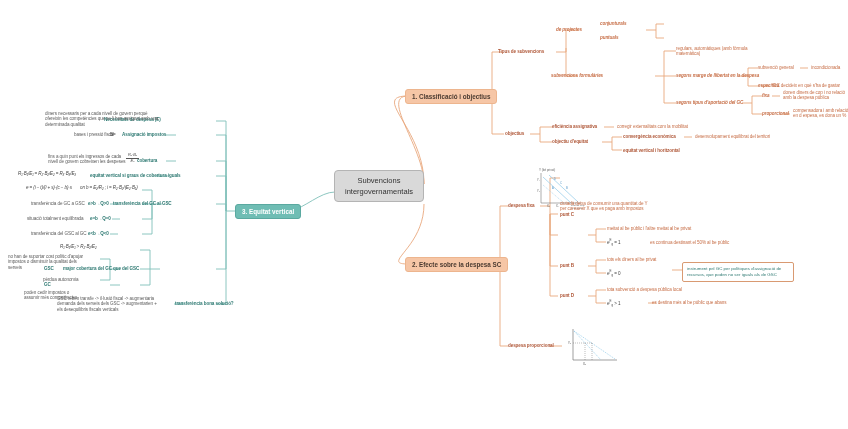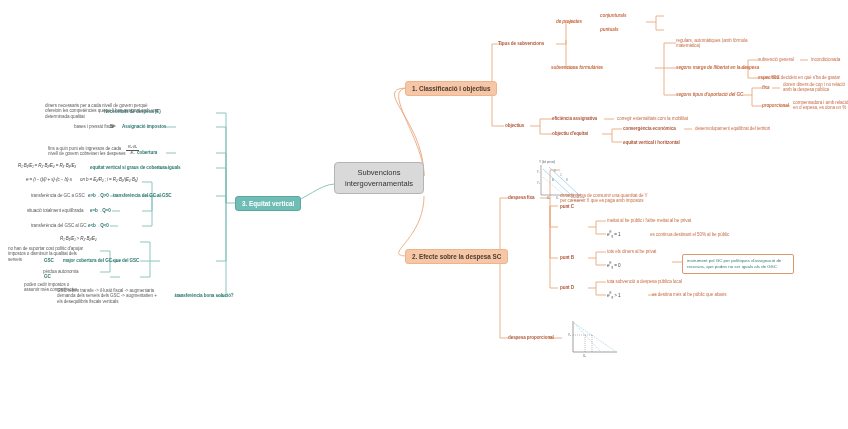--- a/index.html
+++ b/index.html
@@ -1,18 +1,18 @@
 <!DOCTYPE html>
 <html><head>
 <meta charset="utf-8">
 <style>
   html,body{margin:0;padding:0;background:#ffffff;}
   body{width:848px;height:429px;overflow:hidden;
        font-family:"Liberation Sans","DejaVu Sans",sans-serif;color:#3c3c3c;}
-  #canvas{position:relative;width:848px;height:301px;}
+  #canvas{position:relative;width:848px;height:301px;margin-top:8px;}
   svg.links{position:absolute;left:0;top:0;width:848px;height:429px;pointer-events:none;}
 
   .node{position:absolute;box-sizing:border-box;}
   .txt{position:absolute;line-height:1.15;letter-spacing:-0.1px;}
 
   
   .central{background:#d9d9d9;border:1px solid #b4b4b4;border-radius:4px;
            text-align:center;color:#333;font-size:7.5px;padding:8px 6px;
            display:flex;align-items:center;justify-content:center;}
   .central span{display:block;line-height:1.5;}

